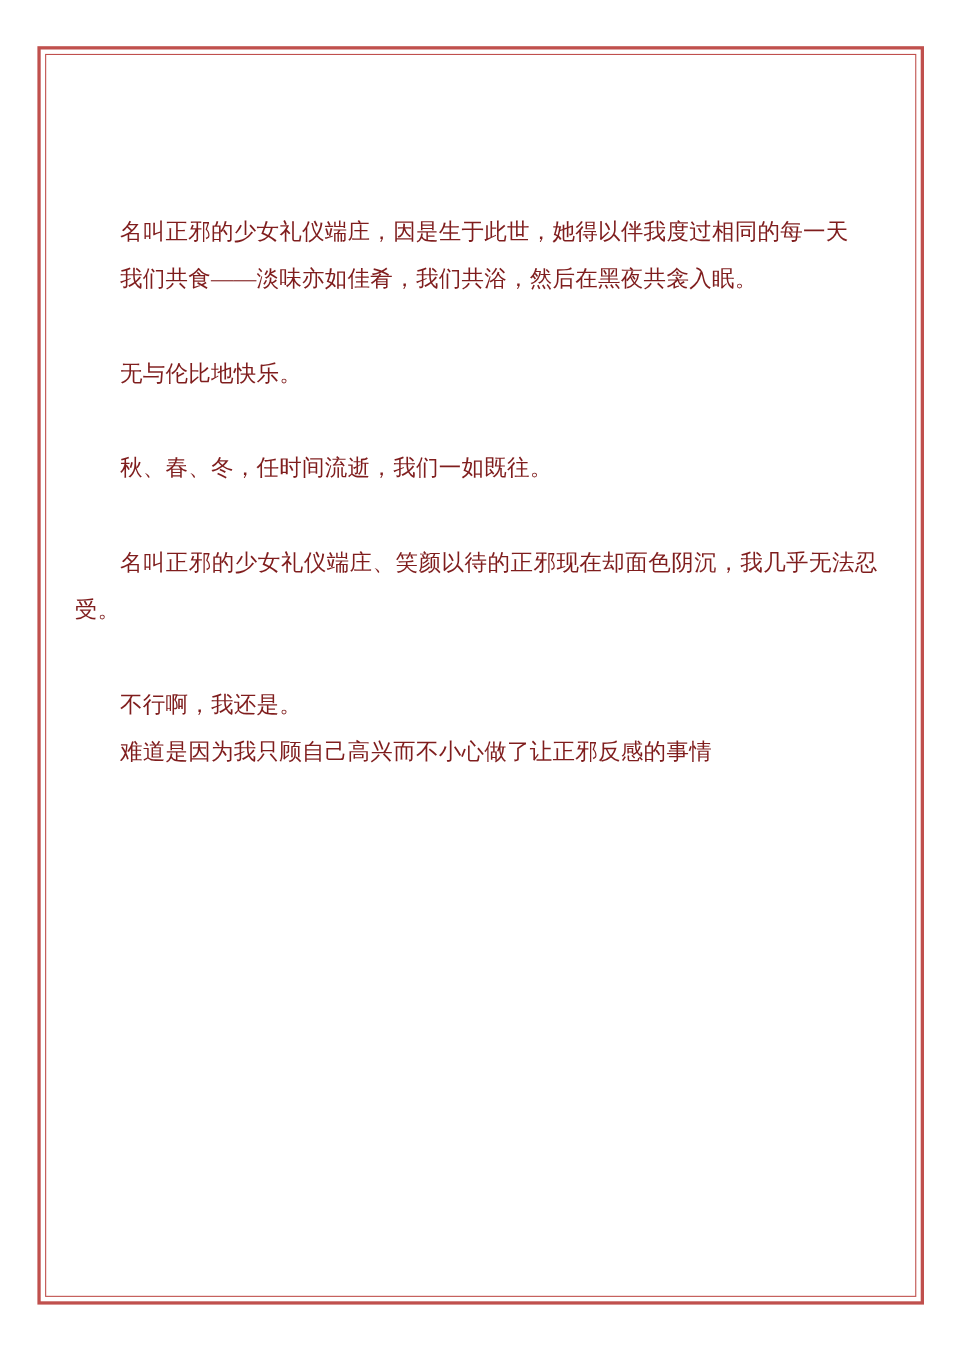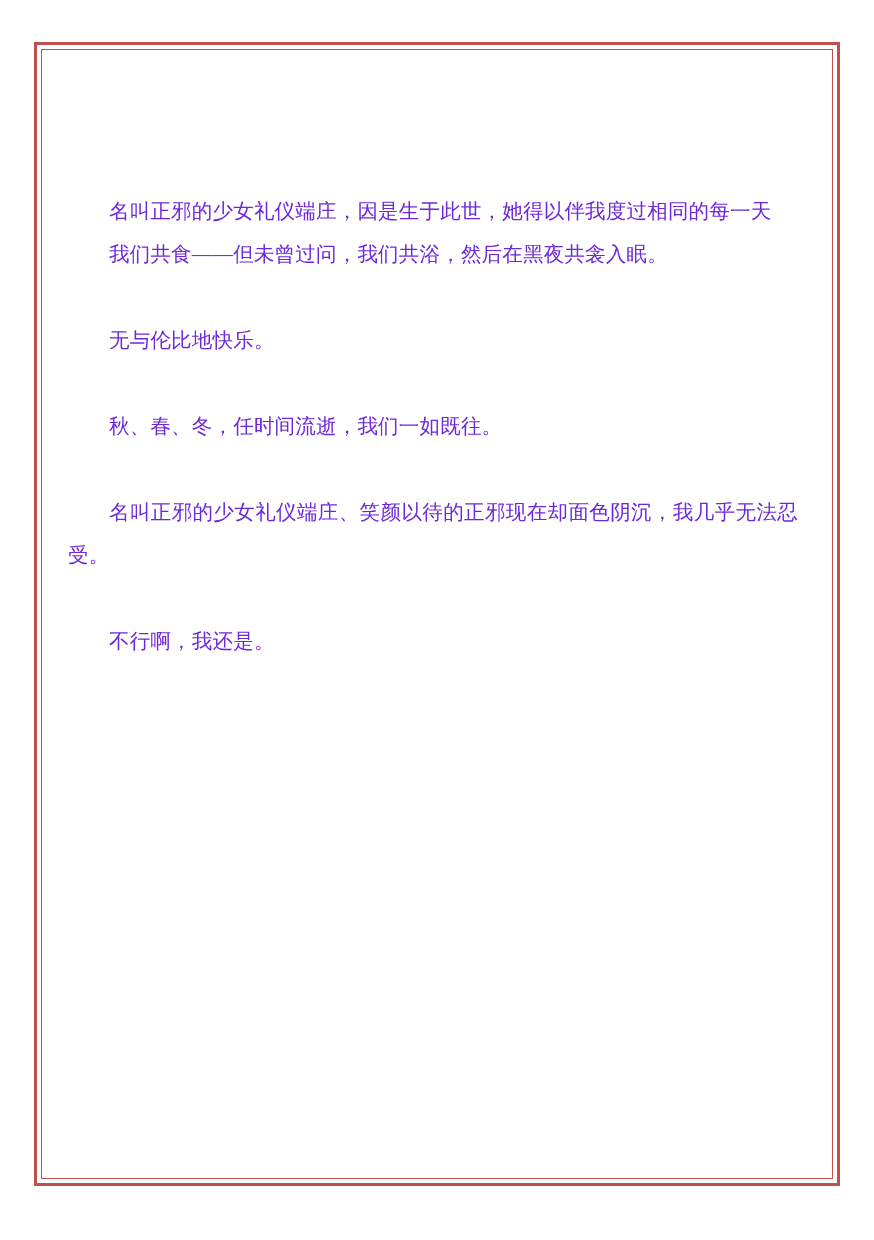--- a/index.html
+++ b/index.html
@@ -41,52 +41,53 @@
     position: absolute;
     left: 68px;
     top: 190px;
     width: 730px;
     box-sizing: border-box;
   }
   p.para {
     margin: 0;
     font-size: 20.5px;
     line-height: 43px;
-    color: #6d28d9;
+    color: #7f1d1d;
     text-indent: 2em;
     letter-spacing: 0.2px;
     text-align: justify;
     font-family: "Liberation Serif", "DejaVu Serif", serif;
   }
   .gap-m { height: 43px; }
 </style>
 </head>
 <body>
 
 <div class="page">
 
   <div class="border-outer"></div>
   <div class="border-inner"></div>
 
   <div class="content">
 
     <p class="para">名叫正邪的少女礼仪端庄，因是生于此世，她得以伴我度过相同的每一天</p>
-    <p class="para">我们共食——但未曾过问，我们共浴，然后在黑夜共衾入眠。</p>
+    <p class="para">我们共食——淡味亦如佳肴，我们共浴，然后在黑夜共衾入眠。</p>
 
     <div class="gap-m"></div>
 
     <p class="para">无与伦比地快乐。</p>
 
     <div class="gap-m"></div>
 
     <p class="para">秋、春、冬，任时间流逝，我们一如既往。</p>
 
     <div class="gap-m"></div>
 
     <p class="para">名叫正邪的少女礼仪端庄、笑颜以待的正邪现在却面色阴沉，我几乎无法忍受。</p>
 
     <div class="gap-m"></div>
 
     <p class="para">不行啊，我还是。</p>
+    <p class="para">难道是因为我只顾自己高兴而不小心做了让正邪反感的事情</p>
 
   </div>
 
 </div>
 
 </body></html>

